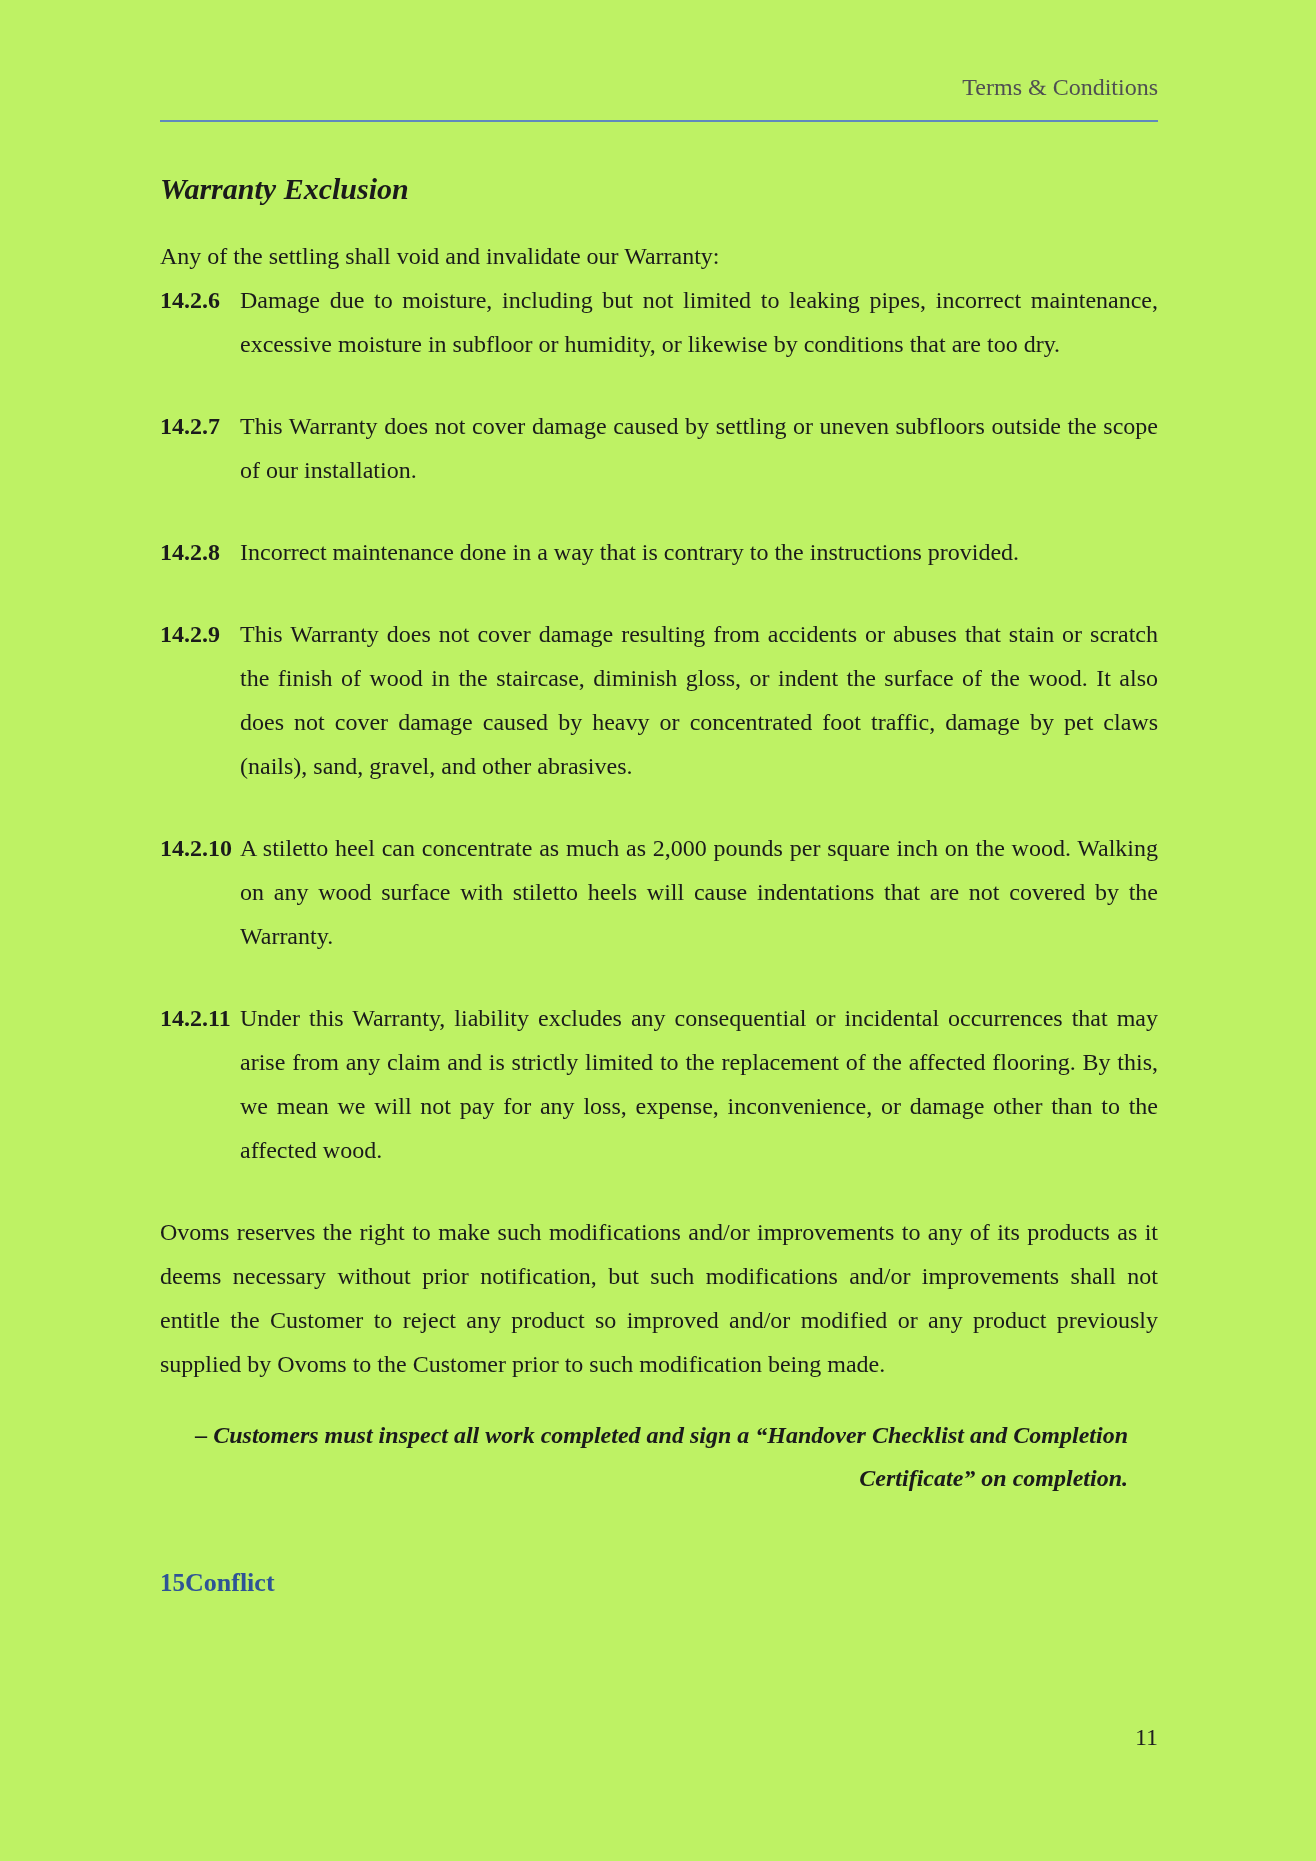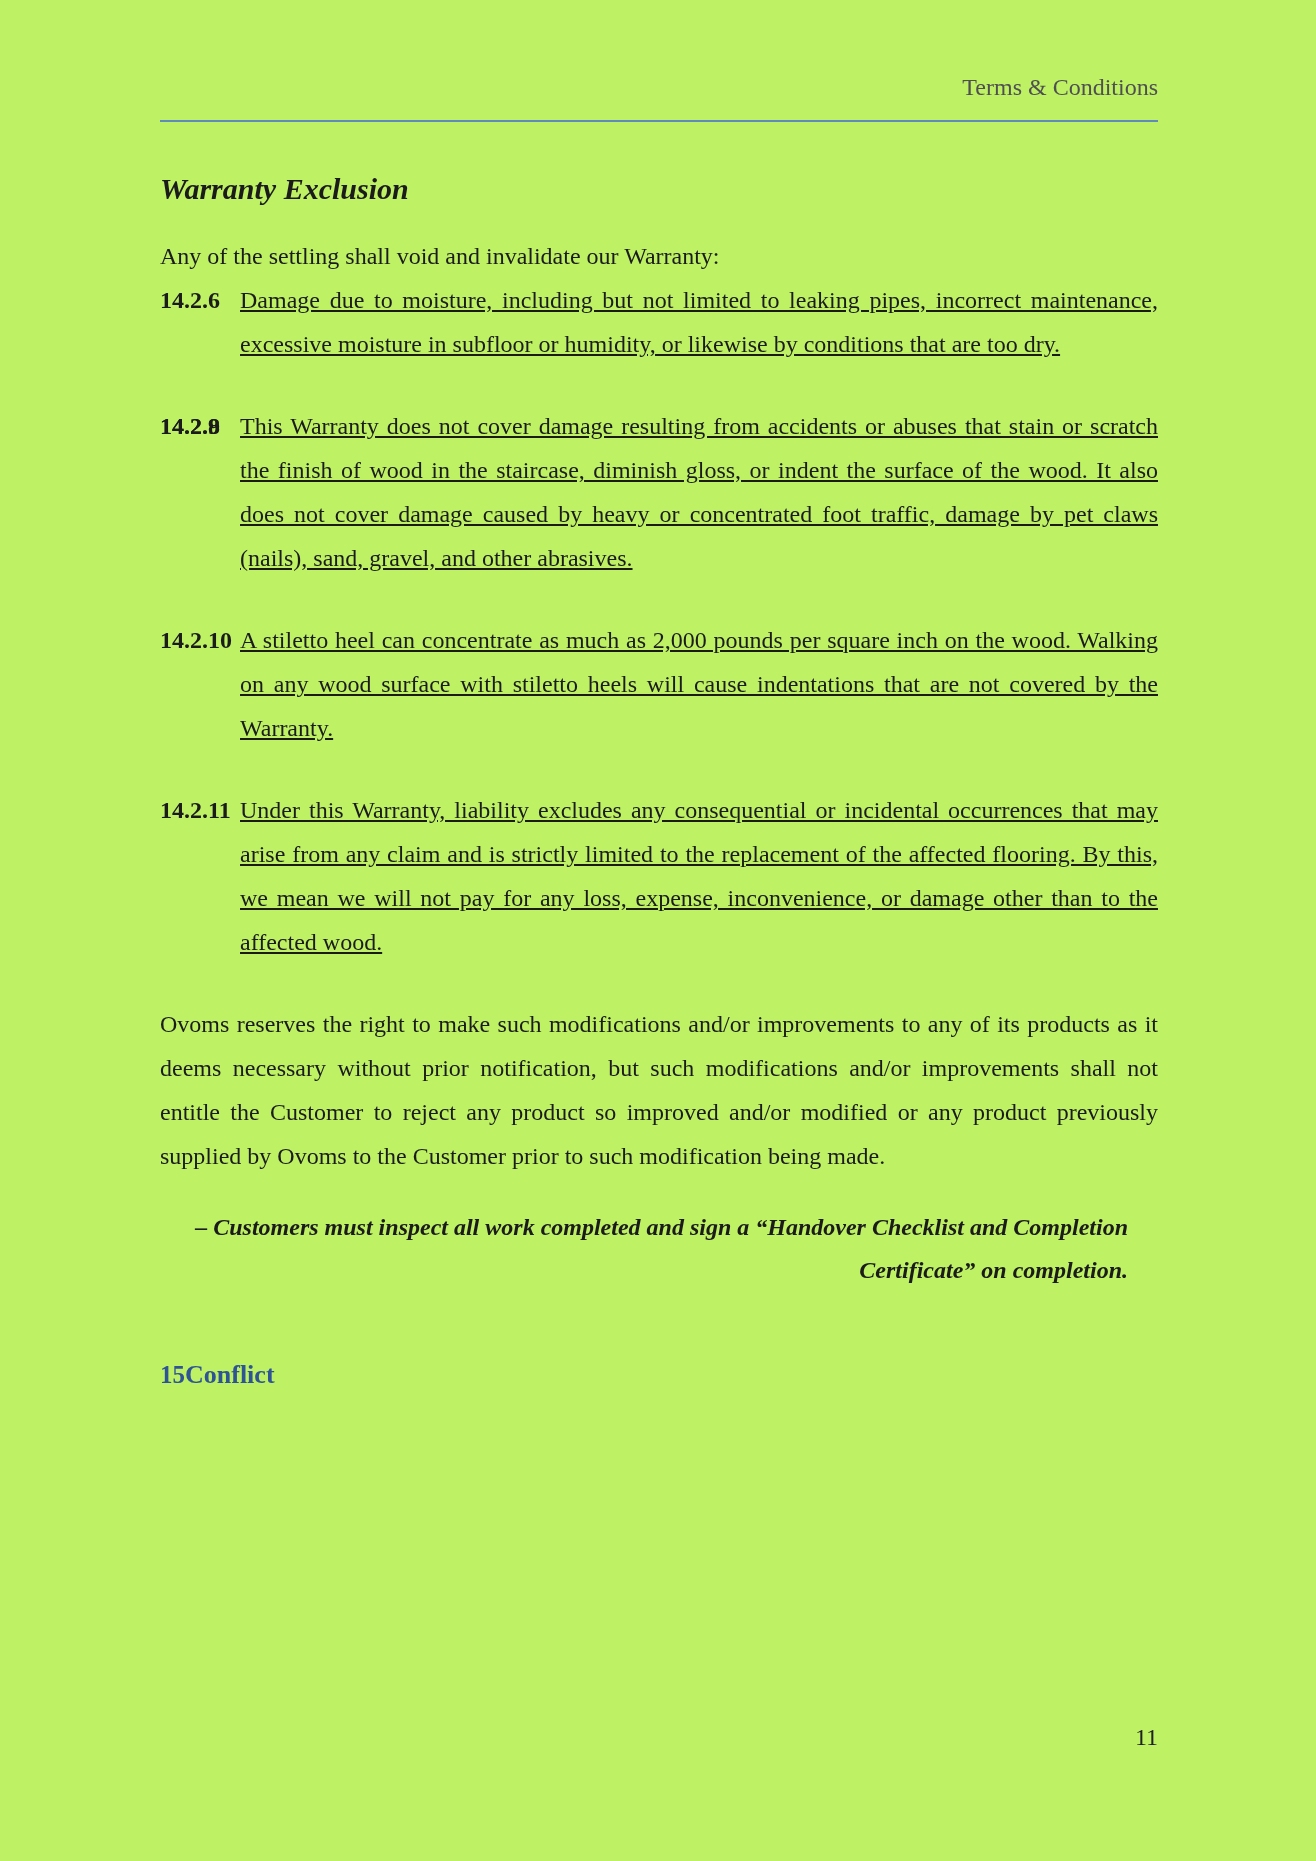--- a/index.html
+++ b/index.html
@@ -52,21 +52,20 @@
     font-weight: bold;
     font-style: italic;
   }
   .intro { margin: 0; }
   .clauses { margin: 0; }
   .clause {
     position: relative;
     padding-left: 80px;
     text-align: justify;
     margin: 0;
-    text-decoration: underline;
   }
   .clause + .clause { margin-top: 38px; }
   .clause-num {
     position: absolute;
     left: 0;
     top: 0;
     font-weight: bold;
     text-align: left;
   }
   .mods-paragraph {
@@ -114,23 +113,28 @@
 
     <p class="intro">Any of the settling shall void and invalidate our Warranty:</p>
 
     <div class="clauses">
 
       <div class="clause">
         <span class="clause-num">14.2.6</span>
         <span>Damage due to moisture, including but not limited to leaking pipes, incorrect maintenance, excessive moisture in subfloor or humidity, or likewise by conditions that are too dry.</span>
       </div>
 
+      <div class="clause">
+        <span class="clause-num">14.2.7</span>
+        <span>This Warranty does not cover damage caused by settling or uneven subfloors outside the scope of our installation.</span>
+      </div>
 
       <div class="clause">
         <span class="clause-num">14.2.8</span>
+        <span>Incorrect maintenance done in a way that is contrary to the instructions provided.</span>
       </div>
 
       <div class="clause">
         <span class="clause-num">14.2.9</span>
         <span>This Warranty does not cover damage resulting from accidents or abuses that stain or scratch the finish of wood in the staircase, diminish gloss, or indent the surface of the wood. It also does not cover damage caused by heavy or concentrated foot traffic, damage by pet claws (nails), sand, gravel, and other abrasives.</span>
       </div>
 
       <div class="clause">
         <span class="clause-num">14.2.10</span>
         <span>A stiletto heel can concentrate as much as 2,000 pounds per square inch on the wood. Walking on any wood surface with stiletto heels will cause indentations that are not covered by the Warranty.</span>

